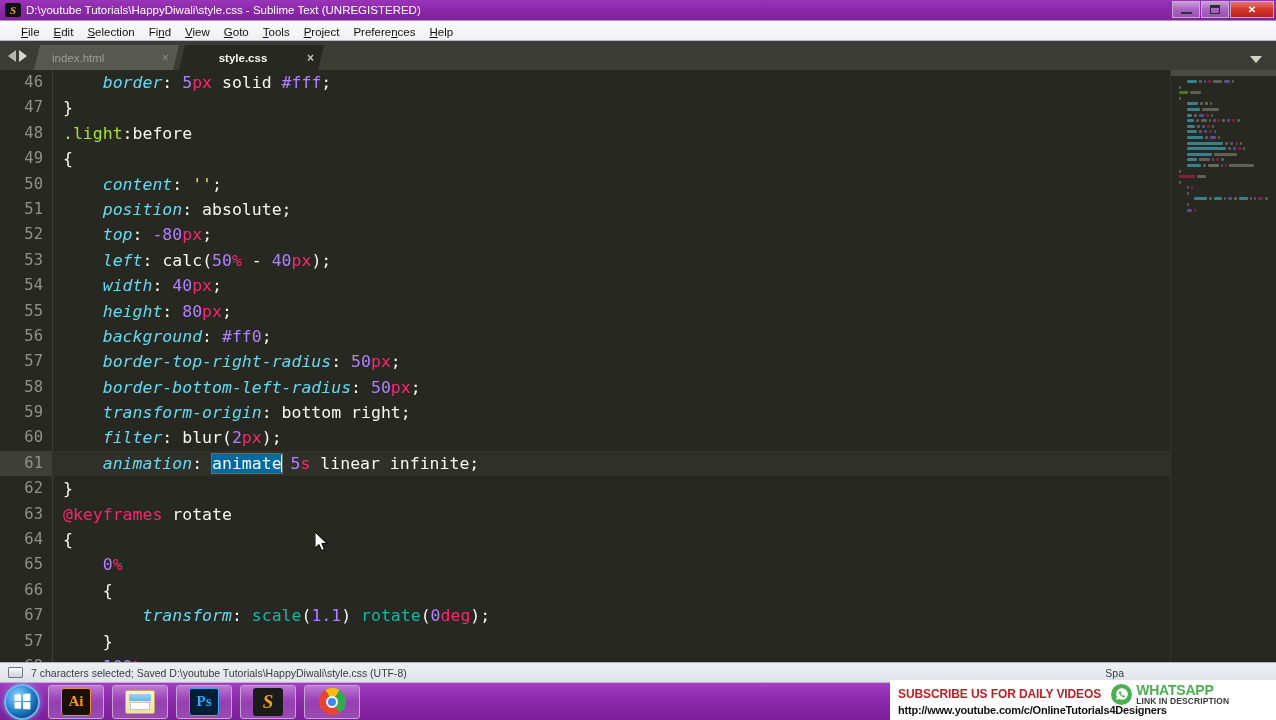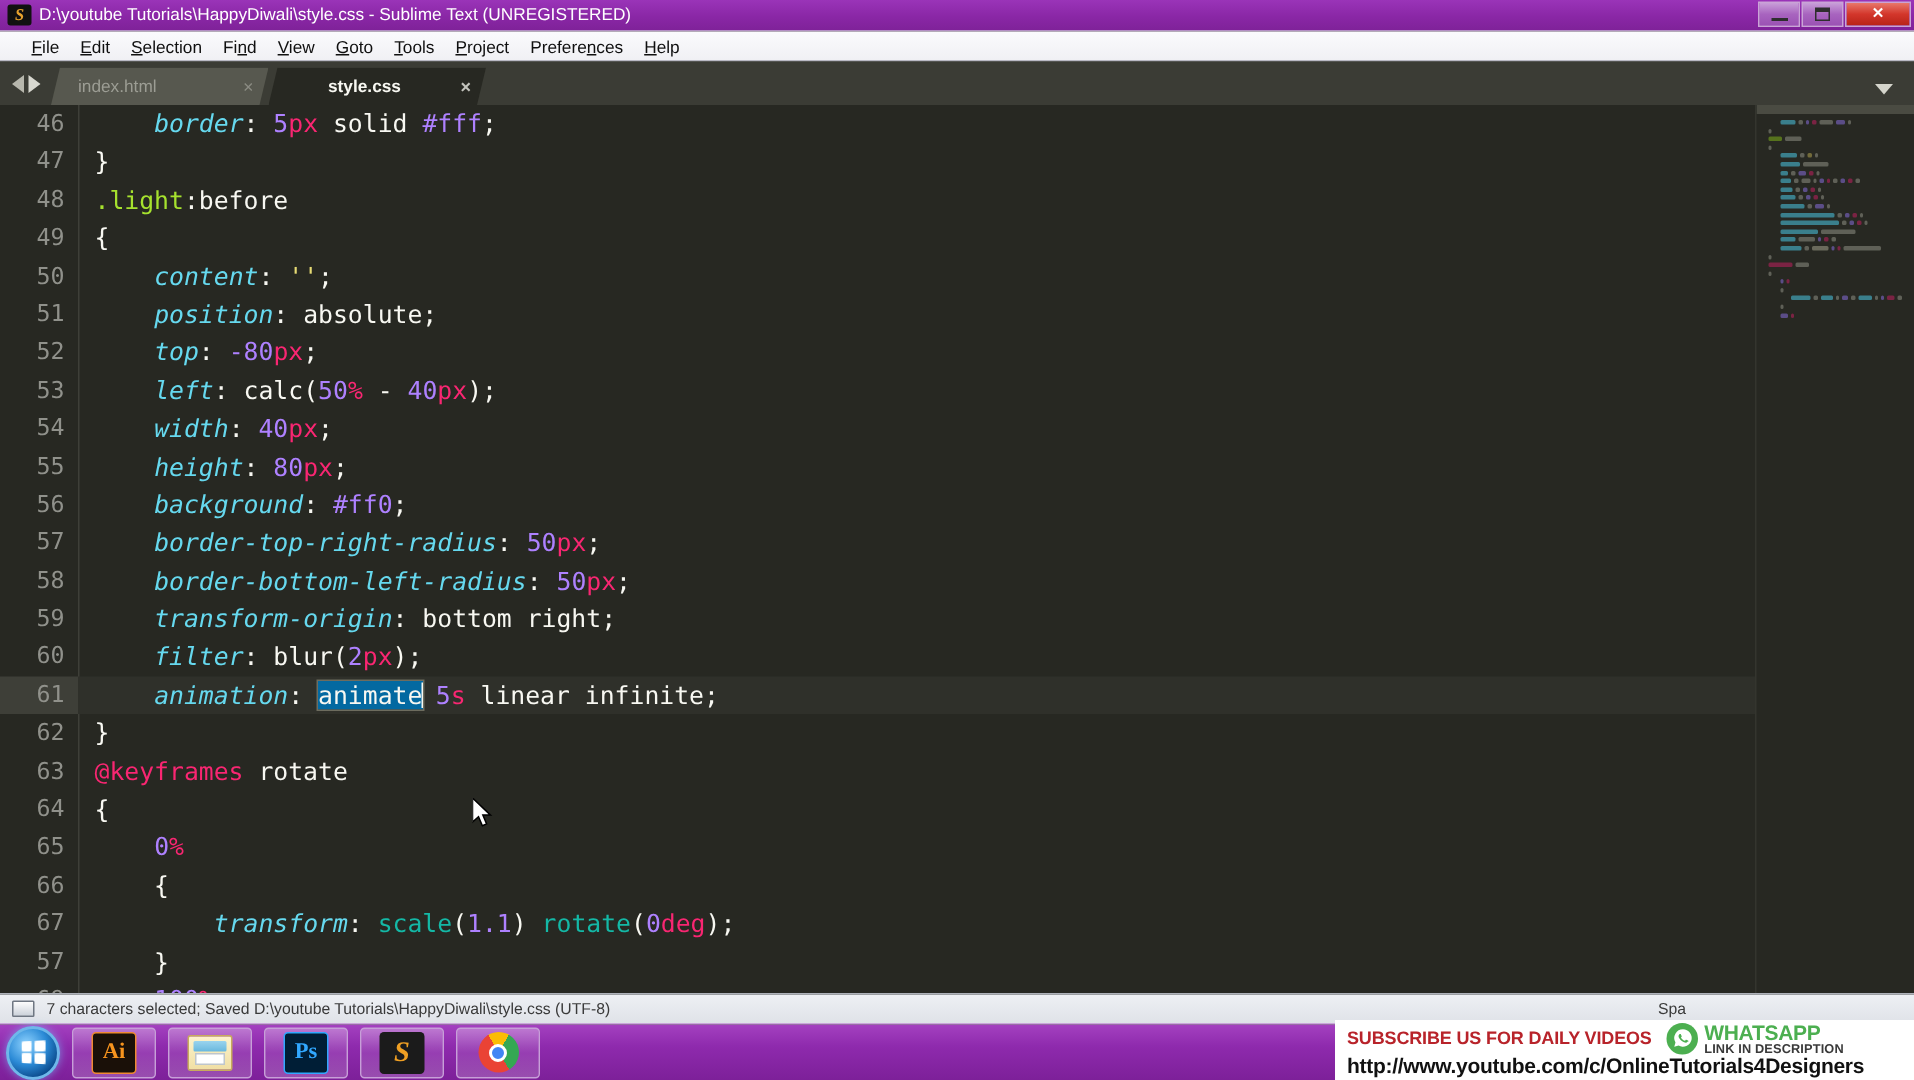--- a/index.html
+++ b/index.html
@@ -258,21 +258,21 @@
   .wa-circle {
     width: 21px; height: 21px; border-radius: 50%;
     background: #4caf50; display:flex; align-items:center; justify-content:center;
     margin-right: 4px;
   }
   .wa-circle svg { width: 14px; height: 14px; }
   .wa-text { line-height: 1.0; }
   .wa-title { color:#4caf50; font-weight:bold; font-size:14px; letter-spacing:-.2px; }
   .wa-sub { color:#3a3a3a; font-weight:bold; font-size:8.5px; letter-spacing:.1px; }
   .ov-url {
-    color: #111; font-size: 14px; font-weight: bold;
+    color: #111; font-size: 11px; font-weight: bold;
     letter-spacing: -.2px; white-space: nowrap;
   }
 
   
   .cursor { position: absolute; left: 315px; top: 462px; z-index: 50; }
 </style>
 </head>
 <body>
 
 <div id="app">

